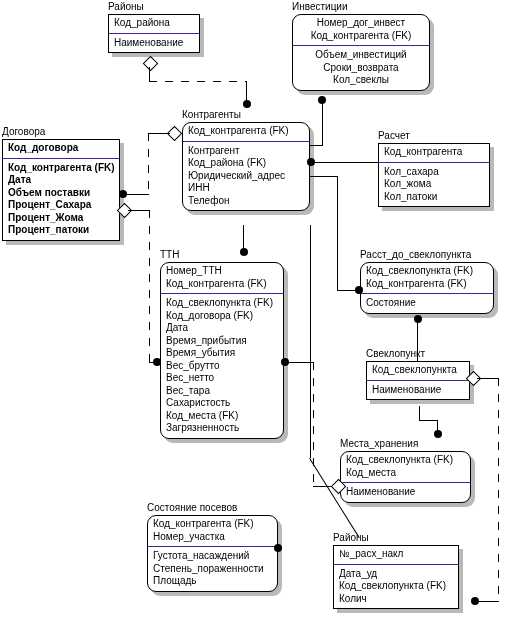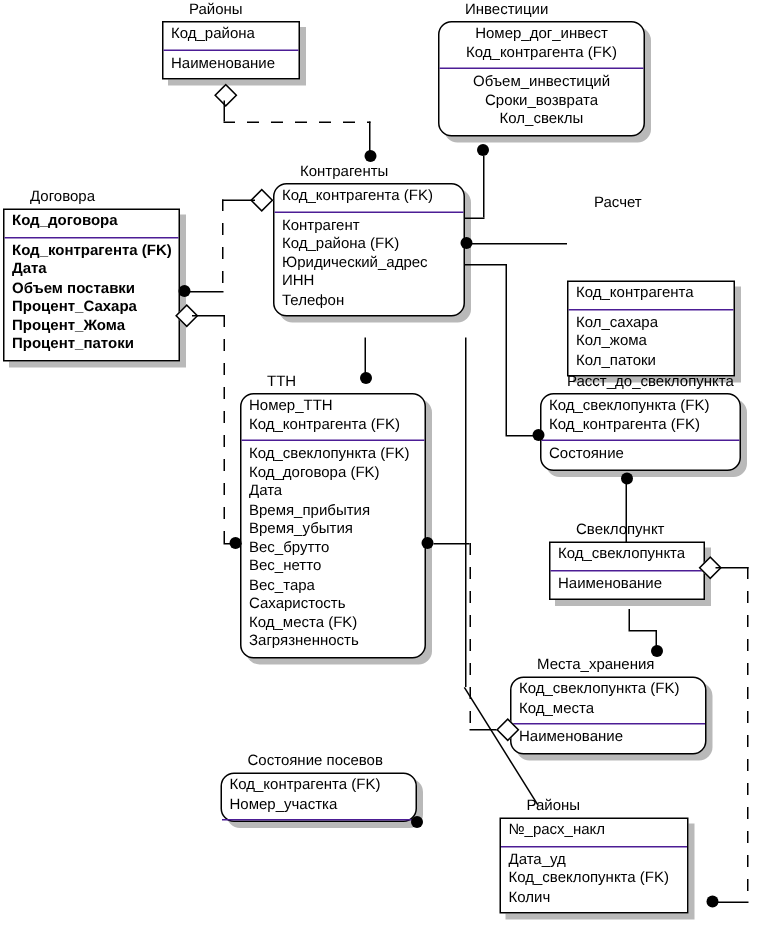--- a/index.html
+++ b/index.html
@@ -6,21 +6,21 @@
   body{
     width:521px;height:634px;
     font-family:"Liberation Sans","DejaVu Sans",sans-serif;
     -webkit-font-smoothing:none;
   }
   #canvas{position:relative;width:521px;height:634px;overflow:hidden;background:#fff;}
 
   
   .entity{position:absolute;}
   .ent-title{
-    position:absolute;left:18px;top:-13px;
+    position:absolute;left:0;top:-13px;
     font-size:10px;color:#000;white-space:nowrap;line-height:12px;
   }
   .ent-box{
     position:absolute;left:0;top:0;
     border:1px solid #000;background:#fff;
     box-sizing:border-box;
     box-shadow:4px 4px 0 0 #b9b9b9;
   }
   .ent-box.dep{border-radius:9px;}
   .ent-box.dep::after{
@@ -111,21 +111,21 @@
         <div class="fld">Код_района (FK)</div>
         <div class="fld">Юридический_адрес</div>
         <div class="fld">ИНН</div>
         <div class="fld">Телефон</div>
       </div>
     </div>
   </div>
 
   <div class="entity" style="left:378px;top:143px;">
     <div class="ent-title">Расчет</div>
-    <div class="ent-box" style="width:112px;margin-top:44px;">
+    <div class="ent-box" style="width:112px;">
       <div class="pk-area">
         <div class="fld">Код_контрагента</div>
       </div>
       <div class="attr-area">
         <div class="fld">Кол_сахара</div>
         <div class="fld">Кол_жома</div>
         <div class="fld">Кол_патоки</div>
       </div>
     </div>
   </div>
@@ -191,20 +191,25 @@
     </div>
   </div>
 
   <div class="entity" style="left:147px;top:515px;">
     <div class="ent-title">Состояние посевов</div>
     <div class="ent-box dep" style="width:131px;">
       <div class="pk-area">
         <div class="fld">Код_контрагента (FK)</div>
         <div class="fld">Номер_участка</div>
       </div>
+      <div class="attr-area">
+        <div class="fld">Густота_насаждений</div>
+        <div class="fld">Степень_пораженности</div>
+        <div class="fld">Площадь</div>
+      </div>
     </div>
   </div>
 
   <div class="entity" style="left:333px;top:545px;">
     <div class="ent-title">Районы</div>
     <div class="ent-box" style="width:126px;">
       <div class="pk-area">
         <div class="fld">№_расх_накл</div>
       </div>
       <div class="attr-area">

